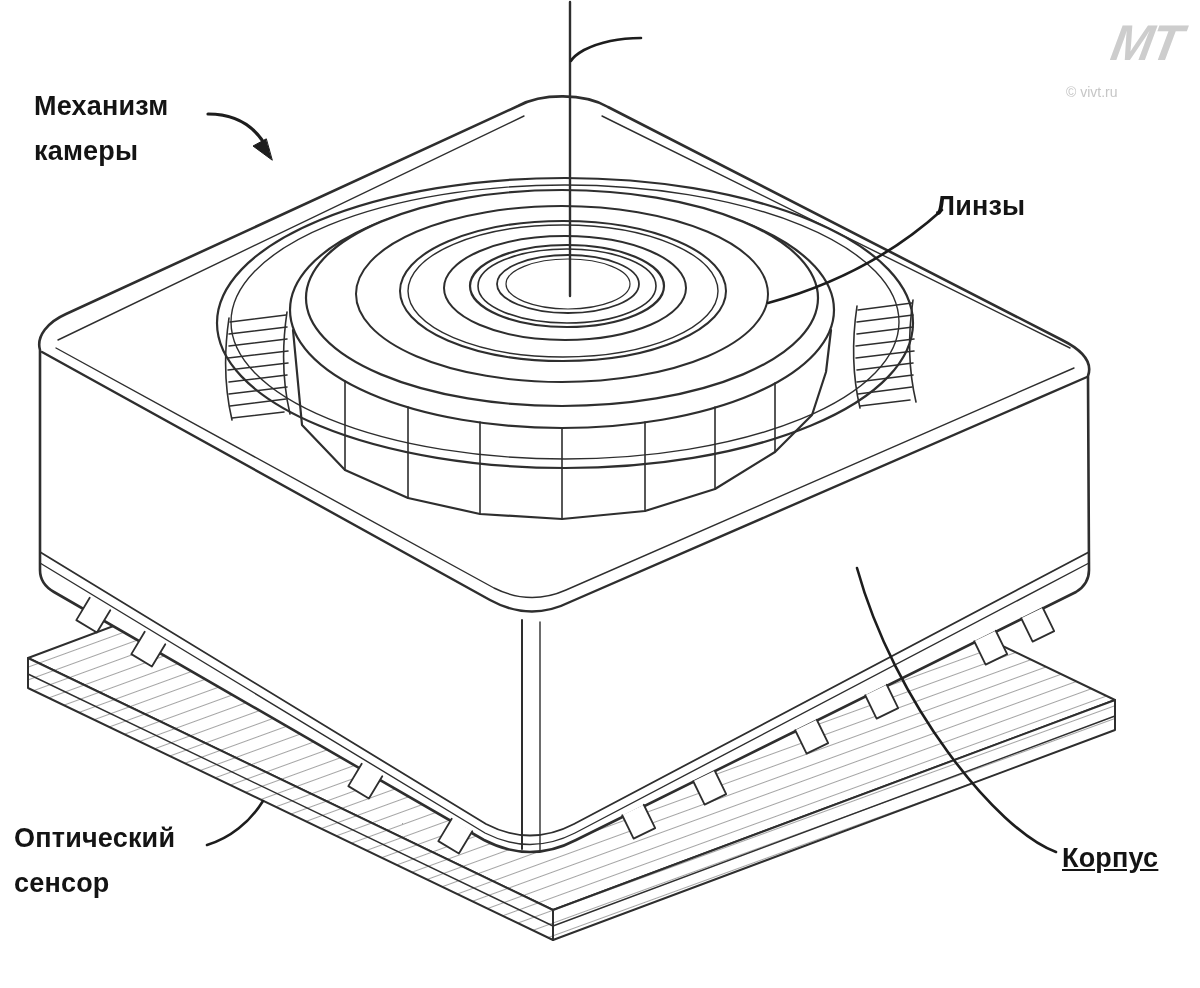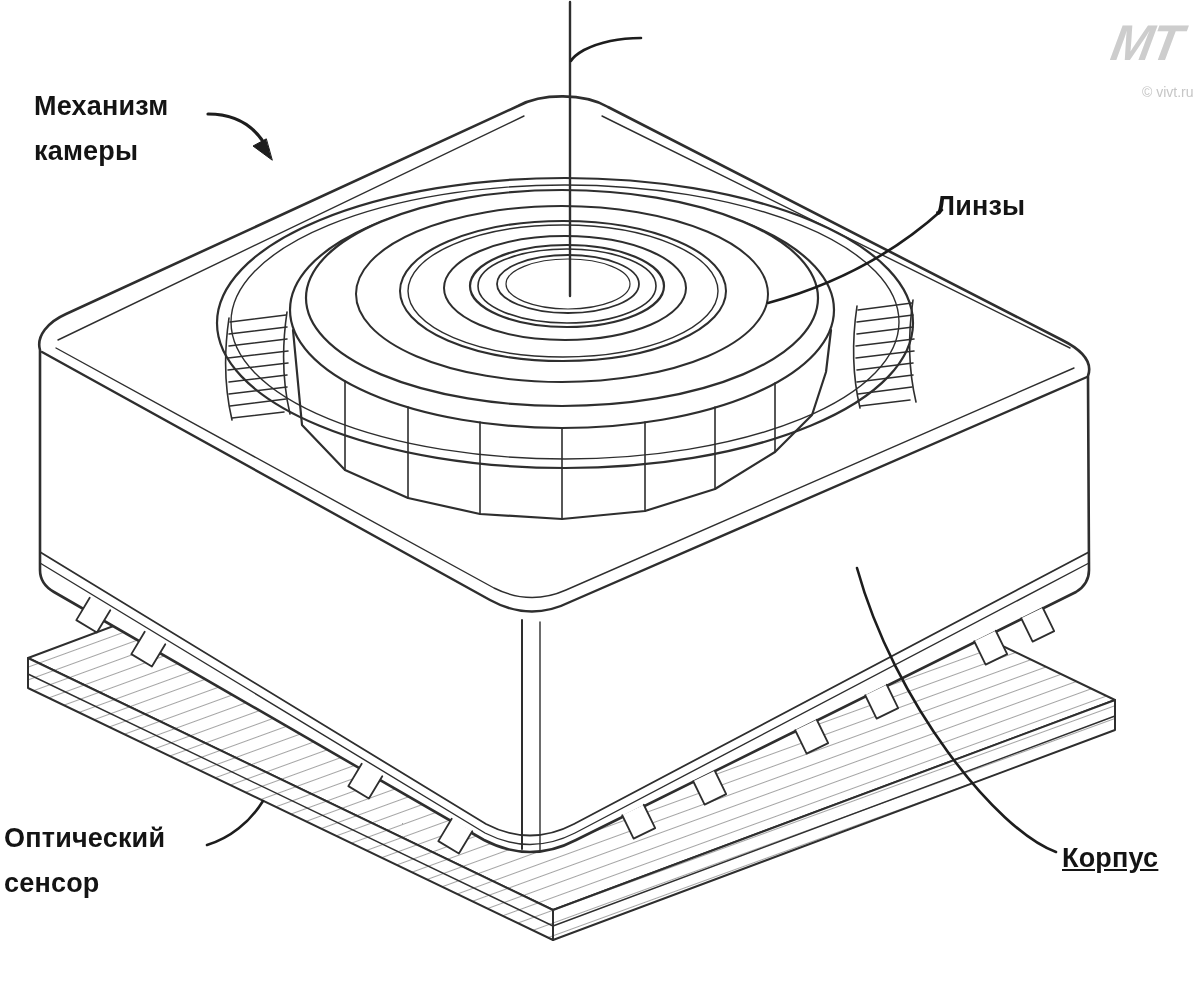--- a/index.html
+++ b/index.html
@@ -39,21 +39,21 @@
     font-size: 50px;
     font-weight: 700;
     font-style: italic;
     color: #cdcdcd;
     transform: skewX(-10deg);
     letter-spacing: -2px;
     user-select: none;
   }
   .watermark-credit {
     position: absolute;
-    left: 1142px;
+    left: 1066px;
     top: 84px;
     font-size: 14px;
     color: #c6c6c6;
     user-select: none;
   }
 </style>
 </head>
 <body>
 
 <div id="stage">
@@ -162,18 +162,18 @@
     </g>
   </svg>
 
 
   <div class="label wrap" style="left:22px; top:84px; width:190px;margin-left:12px;">Механизм камеры</div>
 
   <div class="label" style="left:936px; top:184px;">Линзы</div>
 
   <div class="label" style="left:1062px; top:836px;text-decoration:underline;">Корпус</div>
 
-  <div class="label wrap" style="left:4px; top:816px; width:215px;">Оптический сенсор</div>
+  <div class="label wrap" style="left:14px; top:816px; width:215px;">Оптический сенсор</div>
 
   <div class="watermark-logo">MT</div>
   <div class="watermark-credit">© vivt.ru</div>
 
 </div>
 
 </body></html>

